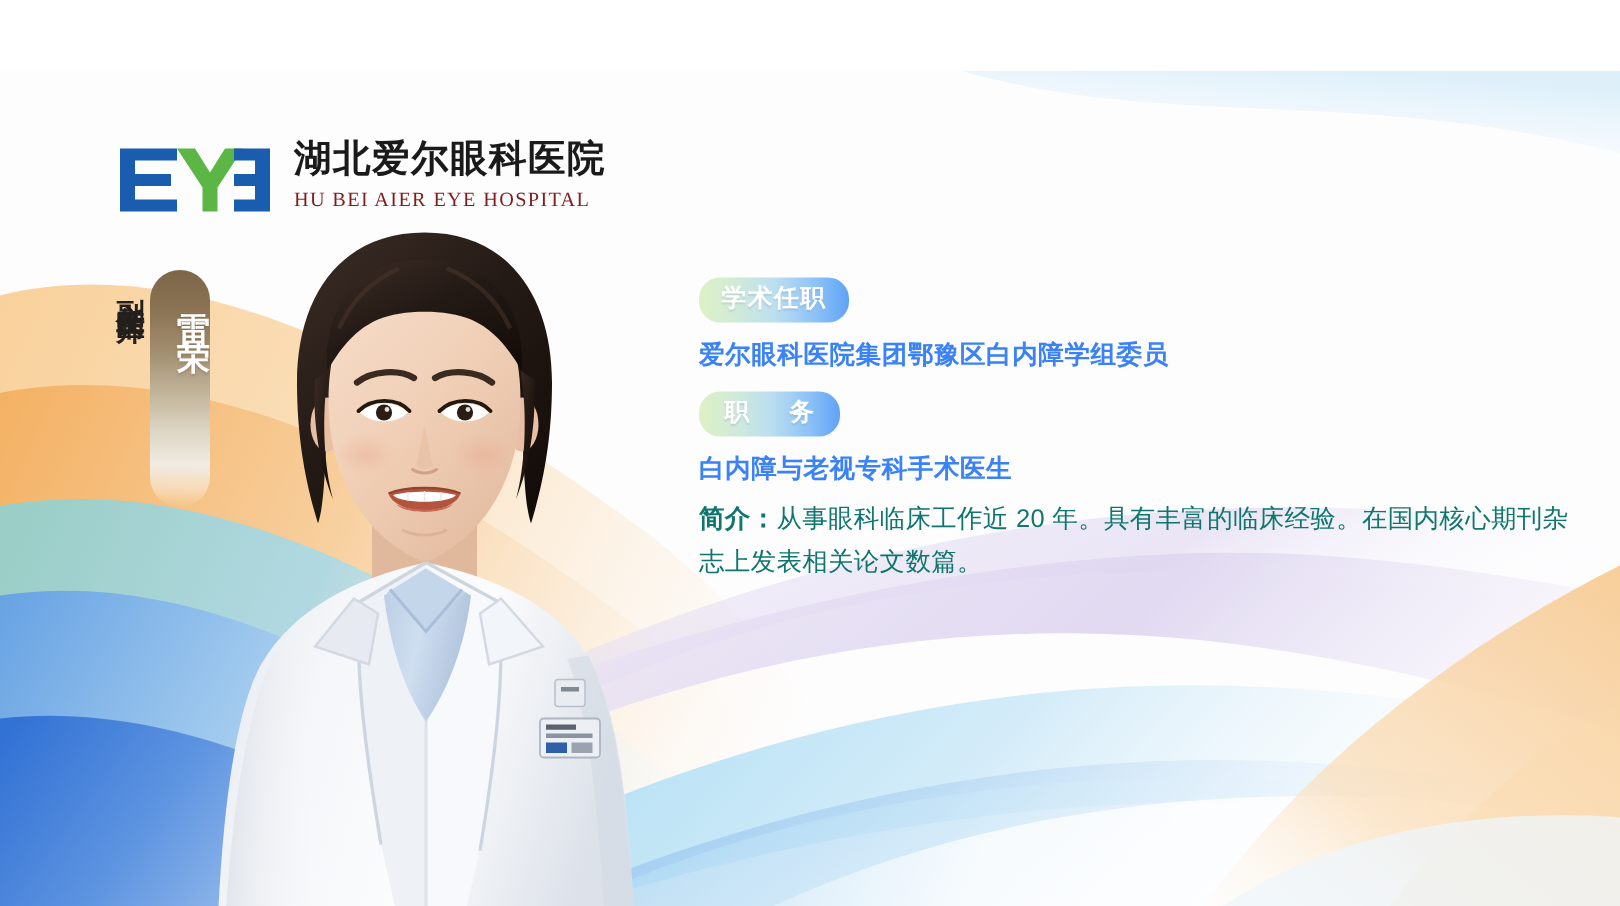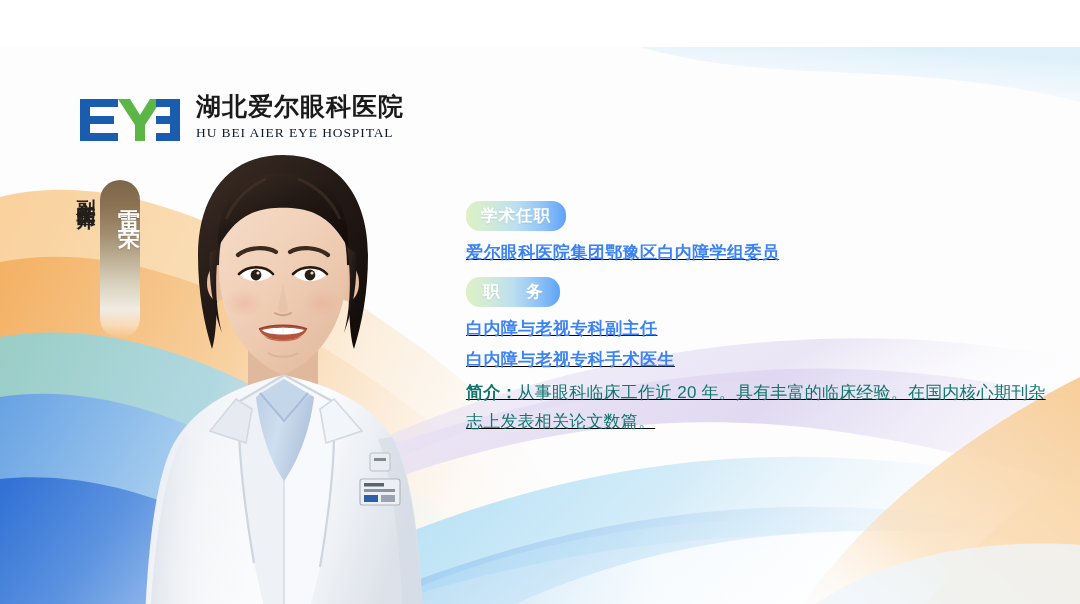--- a/index.html
+++ b/index.html
@@ -29,21 +29,21 @@
   }
   #logo-mark { display:block; }
   #logo-words { padding-bottom:2px; }
   #logo-cn {
     font-family:"Liberation Serif","DejaVu Serif",serif;
     font-weight:bold; font-size:25px; color:#1a1a1a;
     letter-spacing:1px; line-height:1.15; white-space:nowrap;
   }
   #logo-en {
     font-family:"Liberation Serif","DejaVu Serif",serif;
-    font-size:13.5px; color:#0f172a; letter-spacing:0.9px;
+    font-size:13.5px; color:#7f1d1d; letter-spacing:0.9px;
     margin-top:3px; white-space:nowrap;
   }
 
   
   #name-group { position:absolute; left:76px; top:133px; display:flex; gap:4px; }
   #title-vertical {
     writing-mode:vertical-rl; text-orientation:upright;
     font-size:19px; font-weight:bold; color:#231f1c;
     letter-spacing:3px; line-height:1.05;
     padding-top:4px; height:152px;
@@ -63,21 +63,21 @@
     text-align:center; margin:0 auto;
     font-size:22px; font-weight:bold; color:#ffffff;
     letter-spacing:17px; line-height:1;
     text-shadow:0 1px 2px rgba(90,70,45,0.25);
   }
 
   
   #doctor-photo { position:absolute; left:88px; top:96px; width:390px; height:508px; }
 
   
-  #info-panel { position:absolute; left:466px; top:154px; width:600px;text-decoration:underline; }
+  #info-panel { position:absolute; left:466px; top:138px; width:600px; }
 
   .pill {
     display:inline-block;
     background:linear-gradient(to right,#dcf1c4 0%,#d3ebd5 22%,#bcdff0 50%,#8dc2f7 78%,#5fa2f6 100%);
     border-radius:14px;
     color:#ffffff; font-weight:bold; font-size:16.5px;
     padding:4px 15px 5px 15px;
     line-height:1.25;
     text-shadow:0 1px 1px rgba(120,150,180,0.28);
   }
@@ -349,21 +349,20 @@
 
   <div id="info-panel">
 
     <div class="pill" id="pill-academic">学术任职</div>
 
     <div class="brown-line" id="academic-value">爱尔眼科医院集团鄂豫区白内障学组委员</div>
 
     <div class="pill" id="pill-duty" style="margin-top:11px;">职 务</div>
 
     <div id="duty-list">
-      <div class="brown-line">白内障与老视专科副主任</div>
       <div class="brown-line">白内障与老视专科手术医生</div>
     </div>
 
     <div class="bio-para" id="bio-intro">
       <span class="bio-label">简介：</span><span>从事眼科临床工作近 20 年。具有丰富的临床经验。在国内核心期刊杂志上发表相关论文数篇。</span>
     </div>
 
 
   </div>
 </div>

